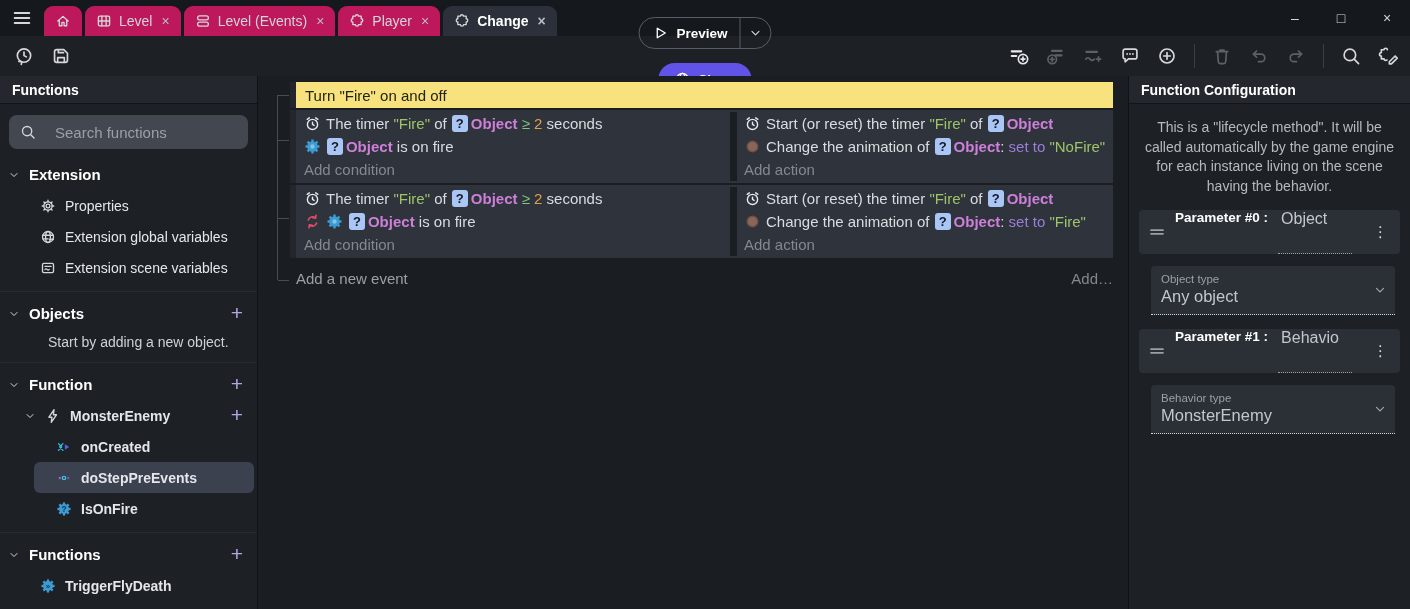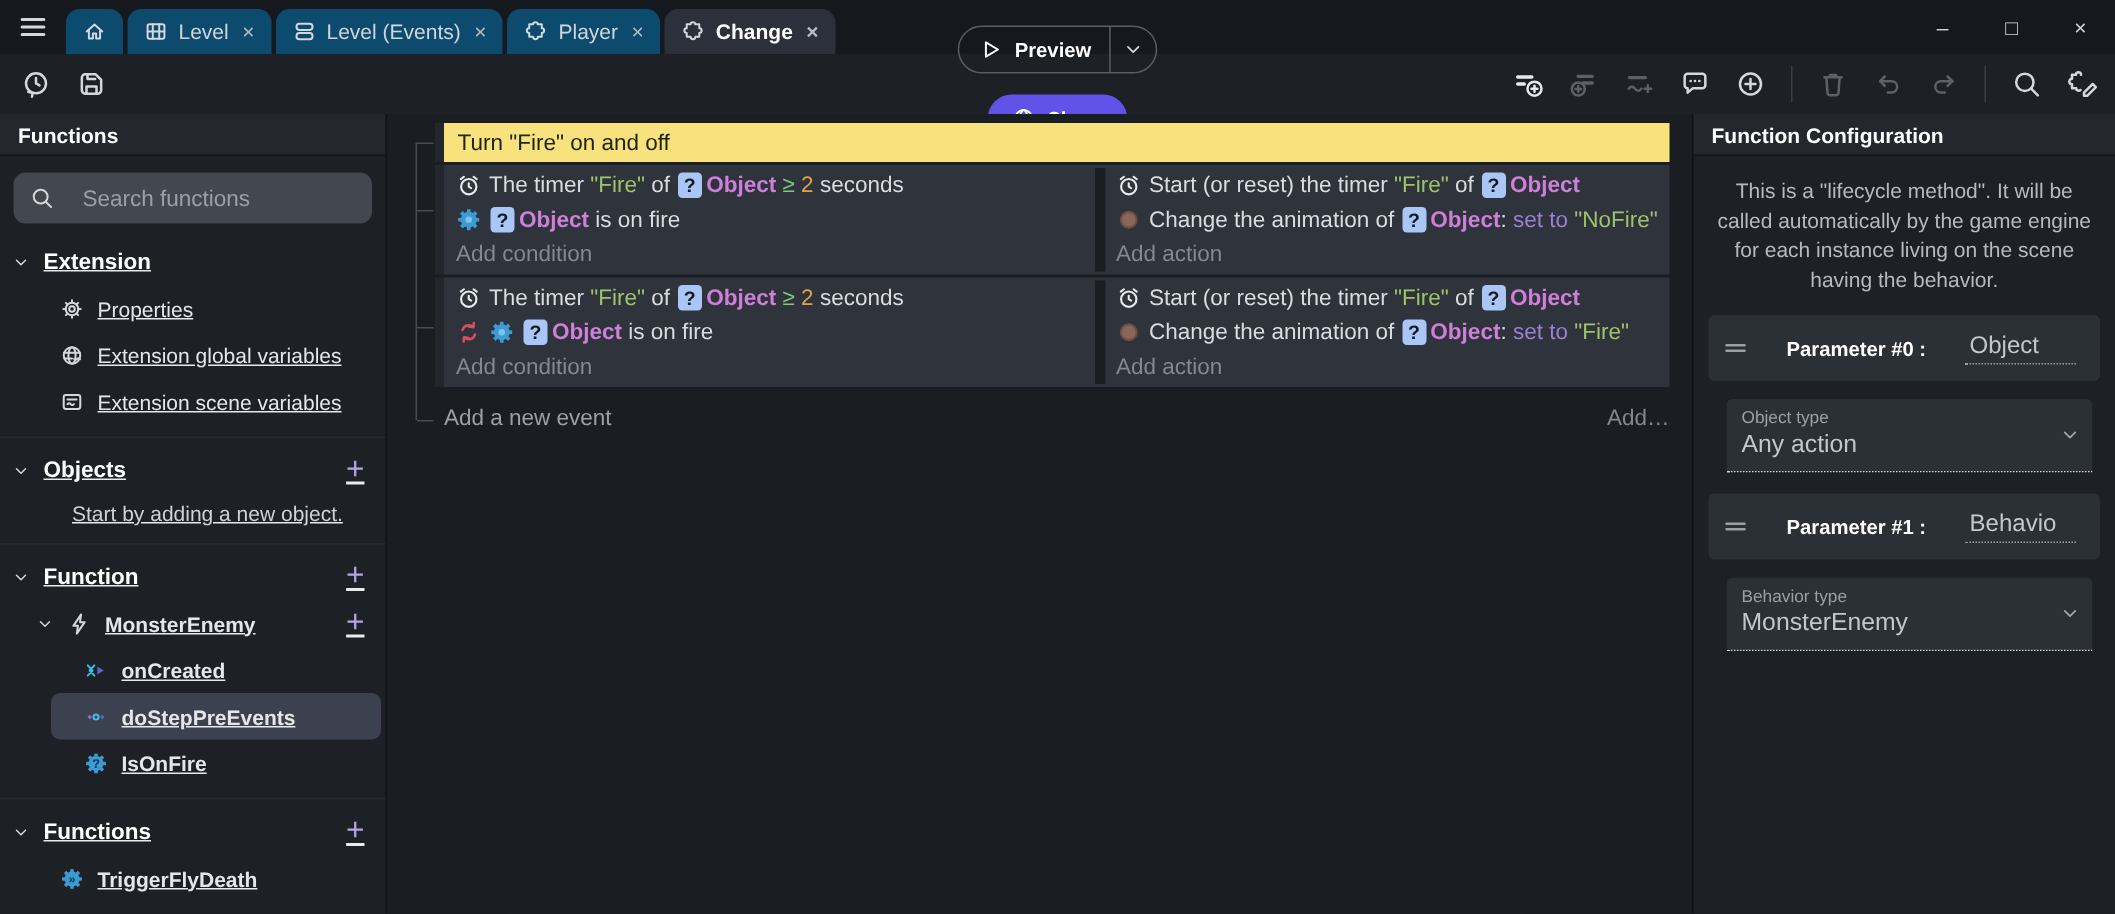--- a/index.html
+++ b/index.html
@@ -8,21 +8,21 @@
     font-family: "Liberation Sans", "DejaVu Sans", sans-serif;
     background:#1a1d22; color:#e8eaed; font-size:14px;
   }
   button { font-family:inherit; cursor:pointer; background:none; border:none; color:inherit; }
 
   
   .tabbar { height:36px; background:#15181c; display:flex; align-items:flex-end; }
   .menu-btn { height:36px; width:44px; display:flex; align-items:center; justify-content:center; }
   .tab-strip { display:flex; align-items:flex-end; }
   .tab { display:flex; align-items:center; gap:7px; height:30px; padding:0 11px;
-         background:#0c4a6e; border-radius:9px 9px 0 0; margin-right:3px;
+         background:#be185d; border-radius:9px 9px 0 0; margin-right:3px;
          color:#d2d5da; font-size:14px; cursor:pointer; }
   .tab.active { background:#2b303a; color:#fff; font-weight:bold; }
   .tab-close { color:#b9bdc3; font-size:14px; padding-left:2px; }
   .win-controls { margin-left:auto; display:flex; height:36px; }
   .winbtn { width:46px; height:36px; display:flex; align-items:center; justify-content:center;
             color:#d5d7db; font-size:14px; }
 
   
   .toolbar { height:40px; background:#1d2125; display:flex; align-items:center; position:relative; }
   .tgroup { display:flex; align-items:center; gap:17px; margin-left:14px; }
@@ -42,21 +42,21 @@
   .main { display:flex; height:533px; }
   .panel-header { height:27px; display:flex; align-items:center; padding:0 12px; background:#24272d;
                   font-weight:bold; font-size:14px; color:#fff; box-shadow:0 1px 0 #121418; }
 
   
   .sidebar { width:258px; background:#1d2125; border-right:1px solid #101215; overflow:hidden; }
   .search-box { margin:12px 9px 4px; height:34px; background:#43474f; border-radius:8px;
                 display:flex; align-items:center; gap:19px; padding:0 11px; }
   .search-box input { flex:1; background:none; border:none; outline:none; color:#e8eaed; font-size:15px; }
   .search-box input::placeholder { color:#9aa0a6; }
-  .section { padding:6px 0 8px; border-bottom:1px solid #262a31;text-decoration:underline; }
+  .section { padding:6px 0 8px; border-bottom:1px solid #262a31; }
   .section:last-child { border-bottom:none; }
   .srow { display:flex; align-items:center; height:31px; gap:9px; padding-right:8px; color:#e4e6ea; font-size:14px; cursor:pointer; }
   .shead { padding-left:8px; }
   .shead-label { font-weight:bold; font-size:15px; color:#fff; }
   .group { padding-left:24px; }
   .level2 { padding-left:40px; }
   .level3 { padding-left:56px; }
   .srow.sel { background:#3b414e; border-radius:6px; margin-right:3px; margin-left:34px; padding-left:22px; }
   .row-label.bold, .group .row-label { font-weight:bold; }
   .plus-btn { margin-left:auto; color:#b2a4e6; font-size:21px; line-height:1; padding:0 6px 2px 4px; }
@@ -82,21 +82,21 @@
   .seg-setto { color:#9b7fd6; }
   .seg-object { color:#ce7fd9; font-weight:bold; }
   .qchip { display:inline-block; background:#a9c6f7; color:#15181d; font-weight:bold; border-radius:3px;
            padding:0 4px; margin:0 3px 0 1px; font-size:13px; line-height:17px; }
   .events-footer { display:flex; justify-content:space-between; margin-top:12px; color:#9aa0a6; font-size:15px; }
   .add-more { color:#83878e; }
 
   
   .right-panel { width:282px; background:#1d2125; border-left:1px solid #101215; overflow:hidden; }
   .desc { margin:15px 14px 8px; text-align:center; color:#b5b9c0; font-size:14px; line-height:19.5px; }
-  .pcard-header { display:flex; align-items:center; gap:26px; background:#2b2f36; border-radius:4px;
+  .pcard-header { display:flex; gap:10px; background:#2b2f36; border-radius:4px;
                   height:44px; margin:14px 10px 0; padding:0 10px; }
   .plabel { font-weight:bold; font-size:13.5px; color:#fff; white-space:nowrap; }
   .pname { color:#c3c7cd; font-size:16px; border-bottom:1px dotted #9aa0a6; padding:0 3px 2px; min-width:74px; cursor:text; }
   .kebab { margin-left:auto; color:#d5d7db; font-size:15px; padding:0 2px; }
   .pselect { position:relative; background:#2b2f36; border-radius:4px 4px 0 0; margin:12px 15px 0 22px;
              padding:7px 26px 8px 10px; border-bottom:1px dotted #cfd3d9; cursor:pointer; }
   .pselect .lab { font-size:11.5px; color:#9aa0a6; }
   .pselect .val { font-size:16.5px; color:#c3c7cd; margin-top:2px; }
   .pselect .chev { position:absolute; right:8px; top:17px; opacity:.7; }
 
@@ -614,21 +614,21 @@
               <svg viewBox="0 0 16 16" fill="none" stroke="#d5d7db" stroke-width="1.5" stroke-linecap="round" stroke-linejoin="round">
                 <path d="M2 6.2h12M2 9.8h12" stroke="#9aa0a6" stroke-width="1.7"></path>
               </svg>
             </span>
             <span class="plabel">Parameter #0 :</span>
             <span class="pname">Object</span>
             <button class="kebab">⋮</button>
           </div>
           <div class="pselect">
             <div class="lab">Object type</div>
-            <div class="val">Any action</div>
+            <div class="val">Any object</div>
             <span class="icon i14 chev">
               <svg viewBox="0 0 18 18" fill="none" stroke="#d5d7db" stroke-width="1.5" stroke-linecap="round" stroke-linejoin="round">
                 <path d="M4.5 6.8 9 11.3l4.5-4.5"></path>
               </svg>
             </span>
           </div>
           <div class="pcard-header">
             <span class="icon i16">
               <svg viewBox="0 0 16 16" fill="none" stroke="#d5d7db" stroke-width="1.5" stroke-linecap="round" stroke-linejoin="round">
                 <path d="M2 6.2h12M2 9.8h12" stroke="#9aa0a6" stroke-width="1.7"></path>

